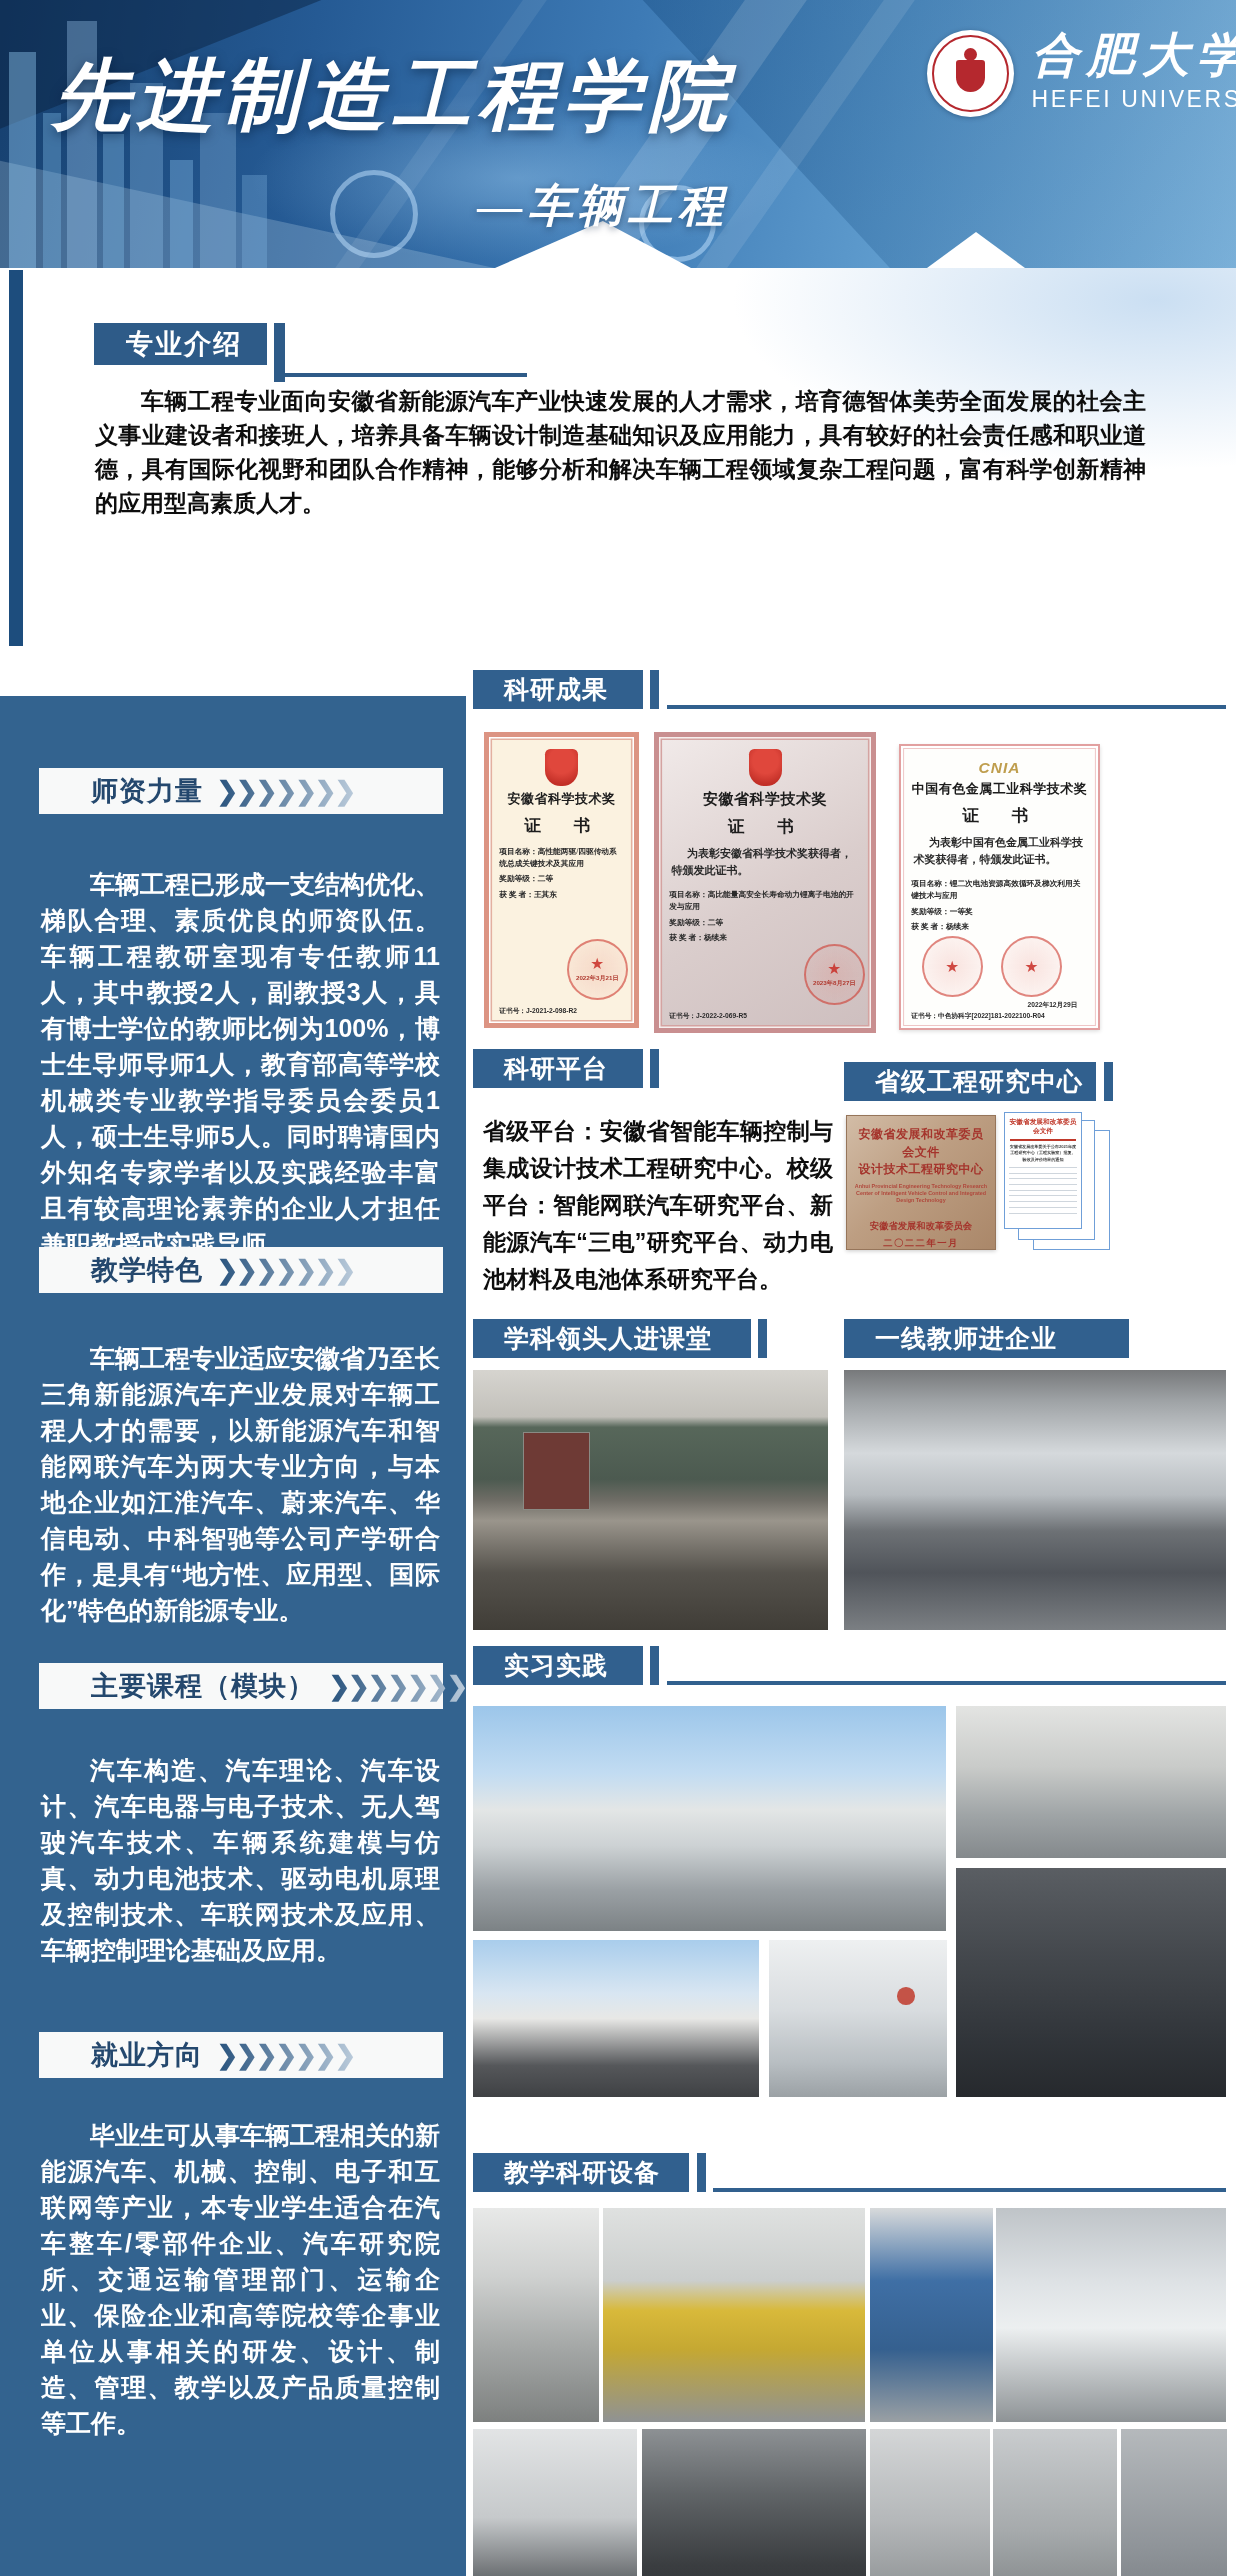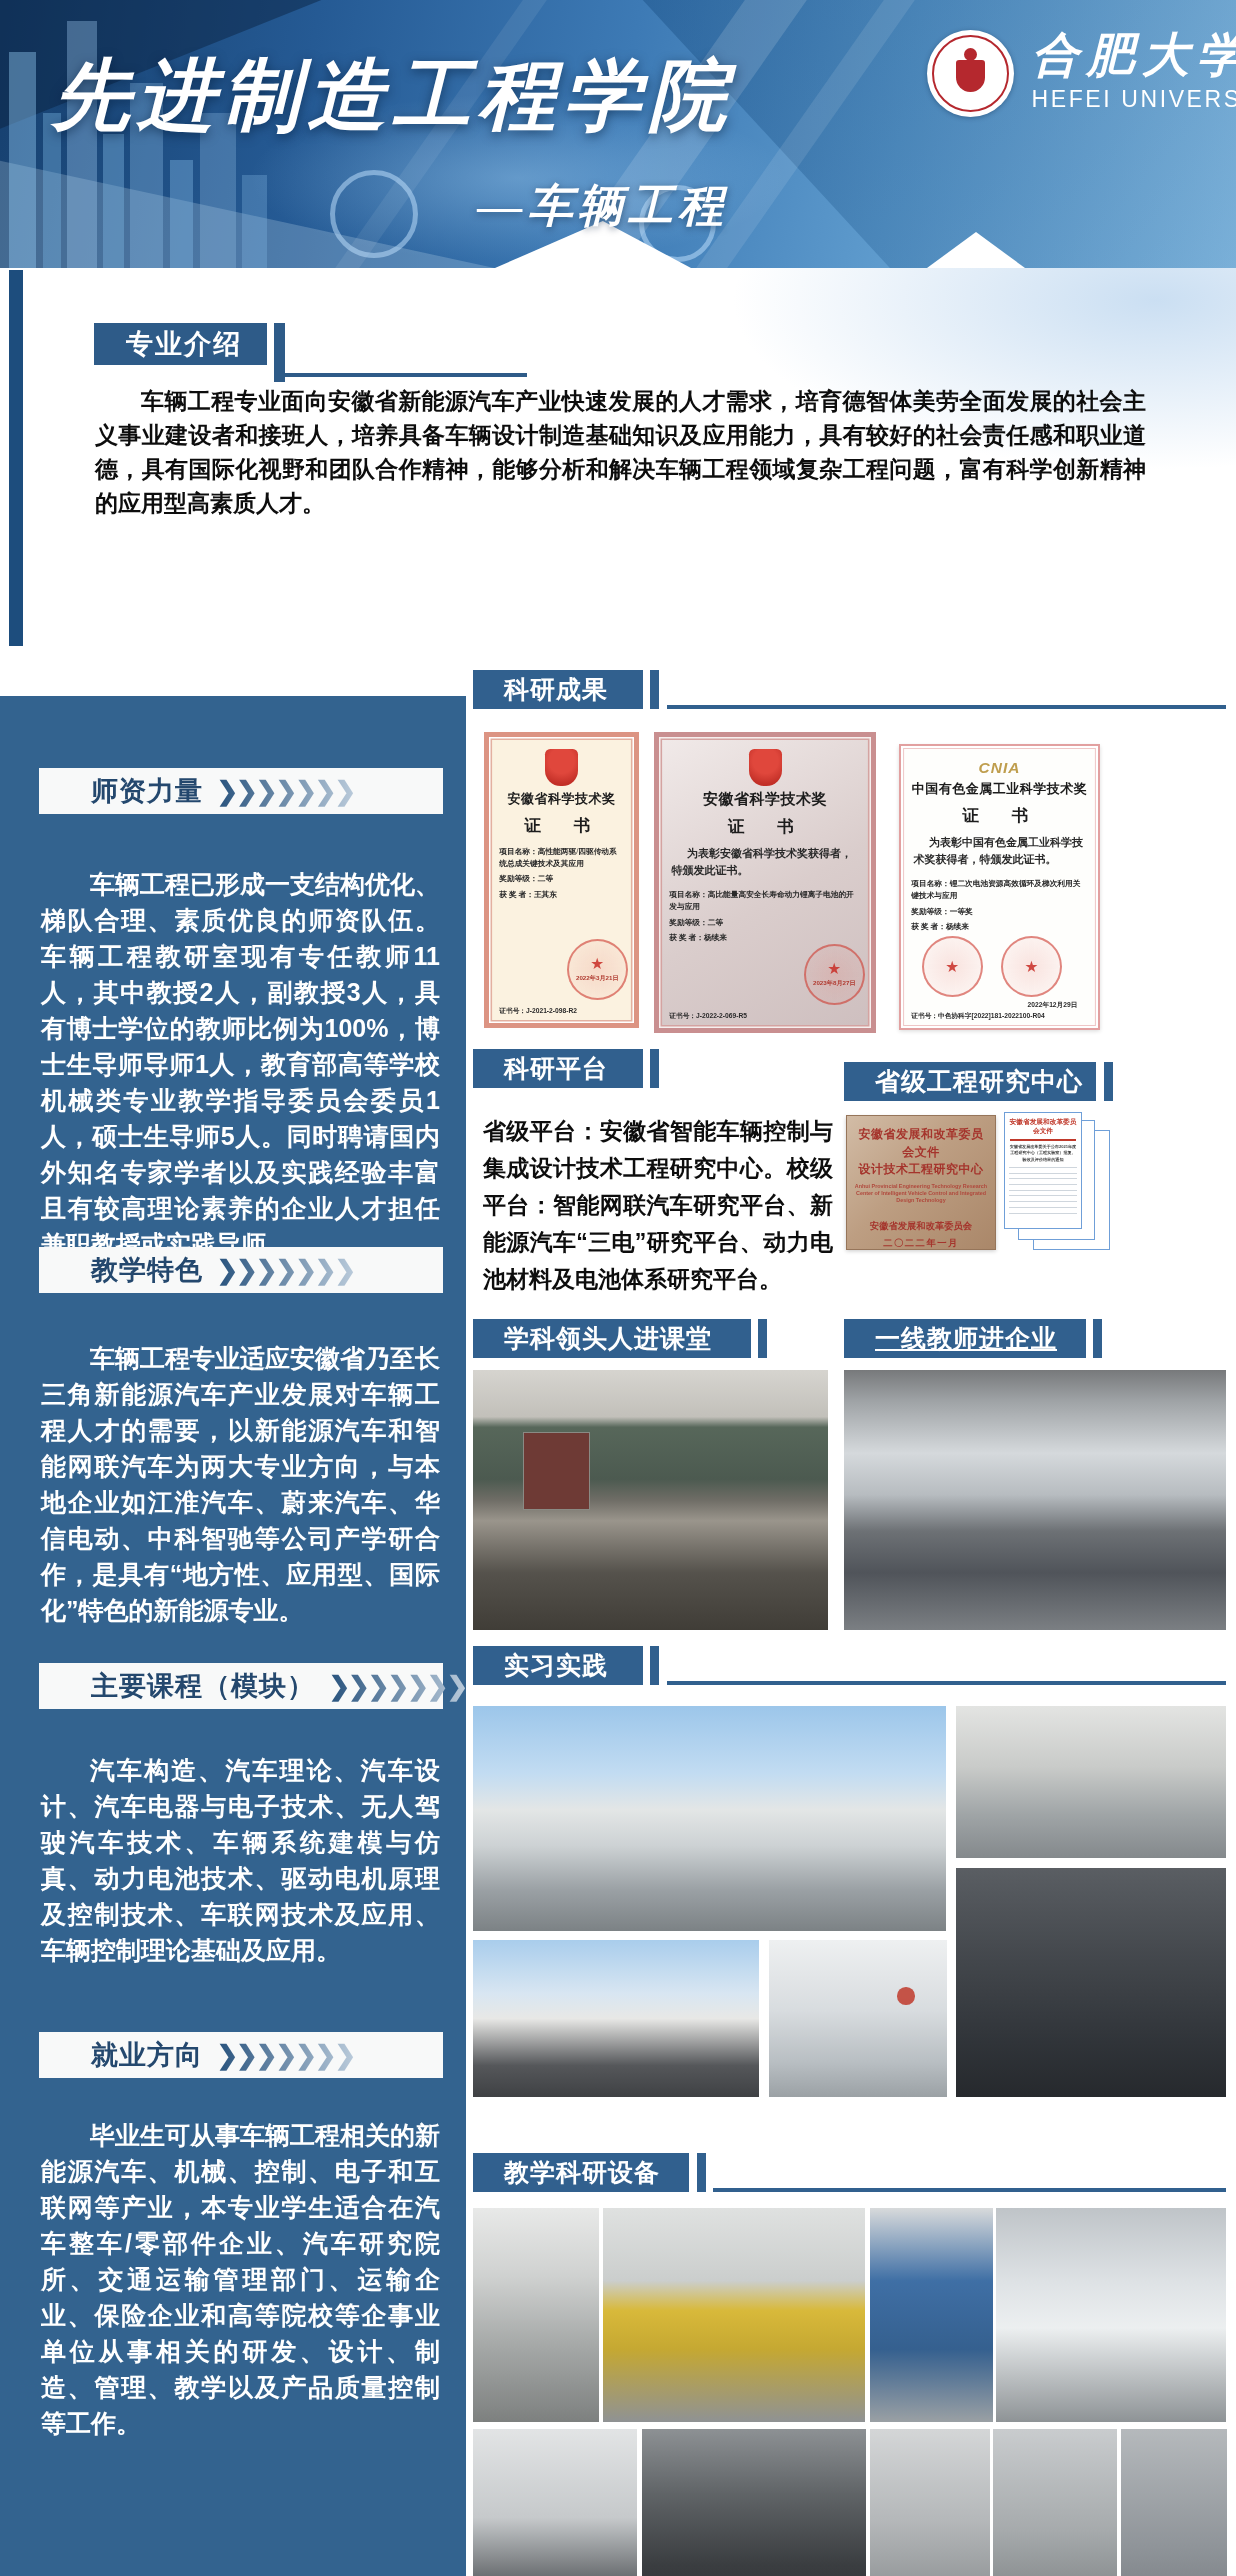--- a/index.html
+++ b/index.html
@@ -324,21 +324,21 @@
       <div class="doc-title">安徽省发展改革委关于公布2021年度工程研究中心（工程实验室）批复、验收及评价结果的通知</div>
       <div class="doc-lines"></div>
     </div>
   </div>
 
   <div class="rh" style="left:473px; top:1319px;">
     <div class="rh-box" style="width:278px;">学科领头人进课堂</div>
     <div class="rh-bar" style="left:285px;"></div>
   </div>
   <div class="rh" style="left:844px; top:1319px;">
-    <div class="rh-box" style="width:242px;text-decoration:underline;">一线教师进企业</div>
+    <div class="rh-box" style="width:285px;">一线教师进企业</div>
     <div class="rh-bar" style="left:249px;"></div>
   </div>
   <div class="ph ph-classroom">
     <div class="ph-screen"></div>
   </div>
   <div class="ph ph-enterprise"></div>
 
   <div class="rh" style="left:473px; top:1646px;">
     <div class="rh-box" style="width:170px;">实习实践</div>
     <div class="rh-bar" style="left:177px;"></div>

